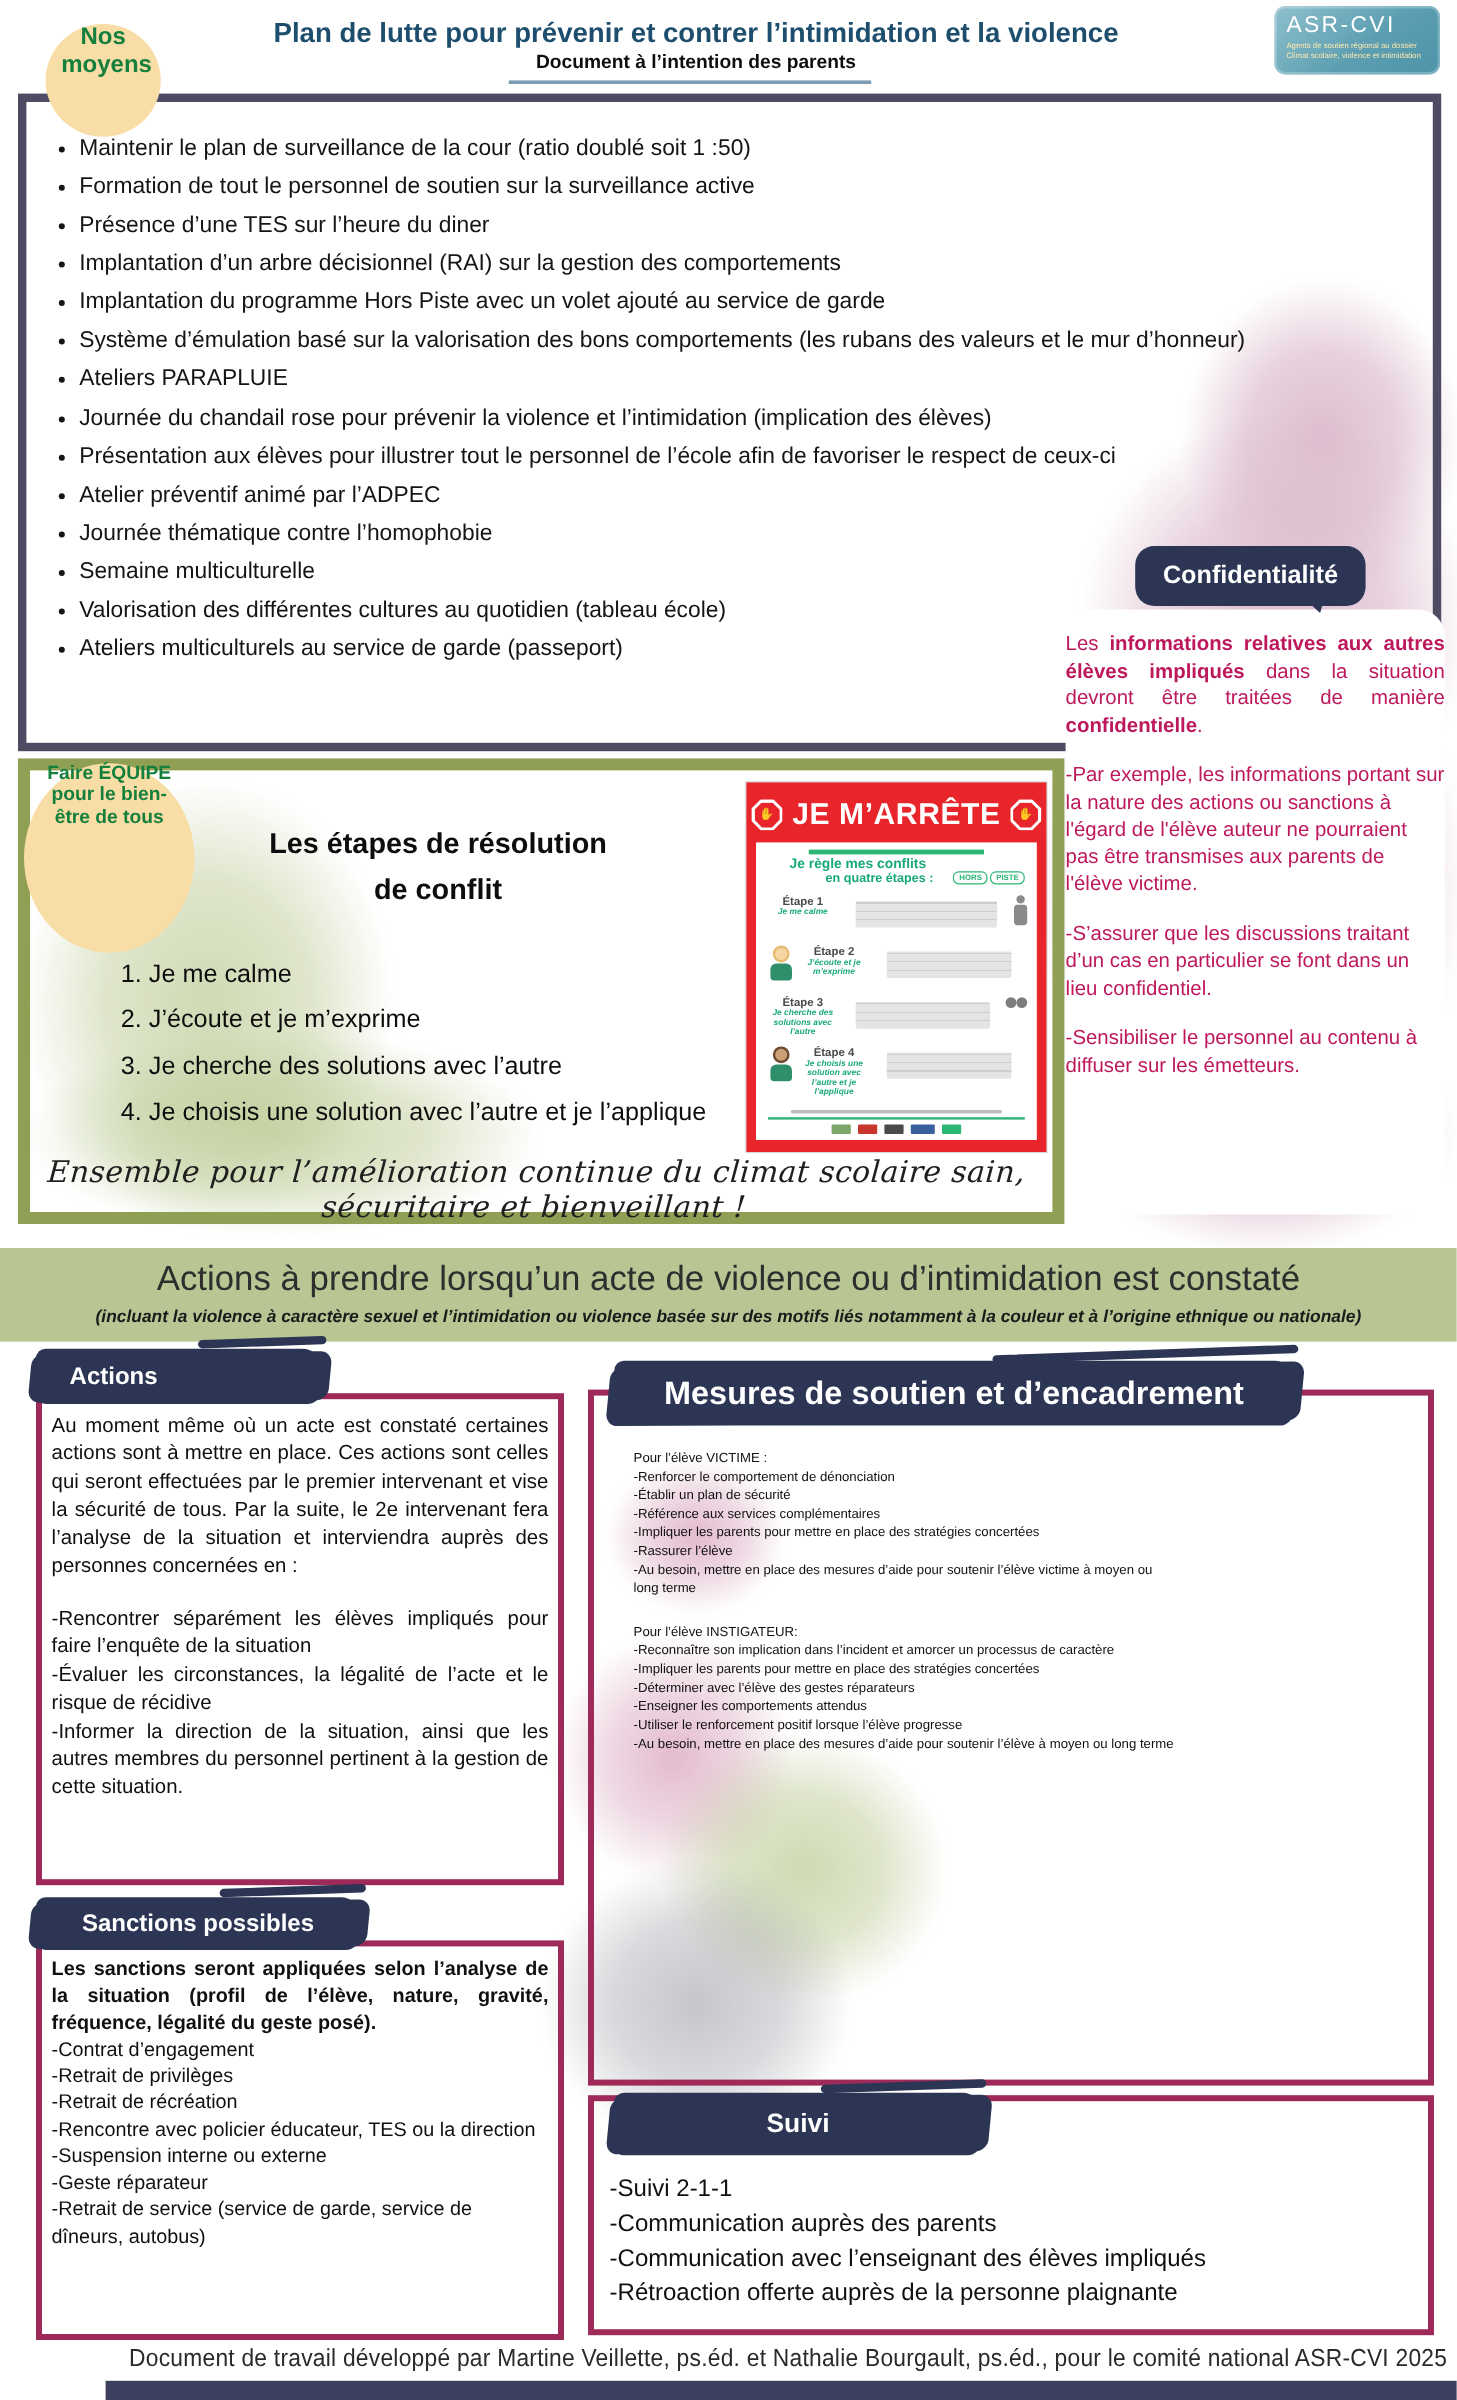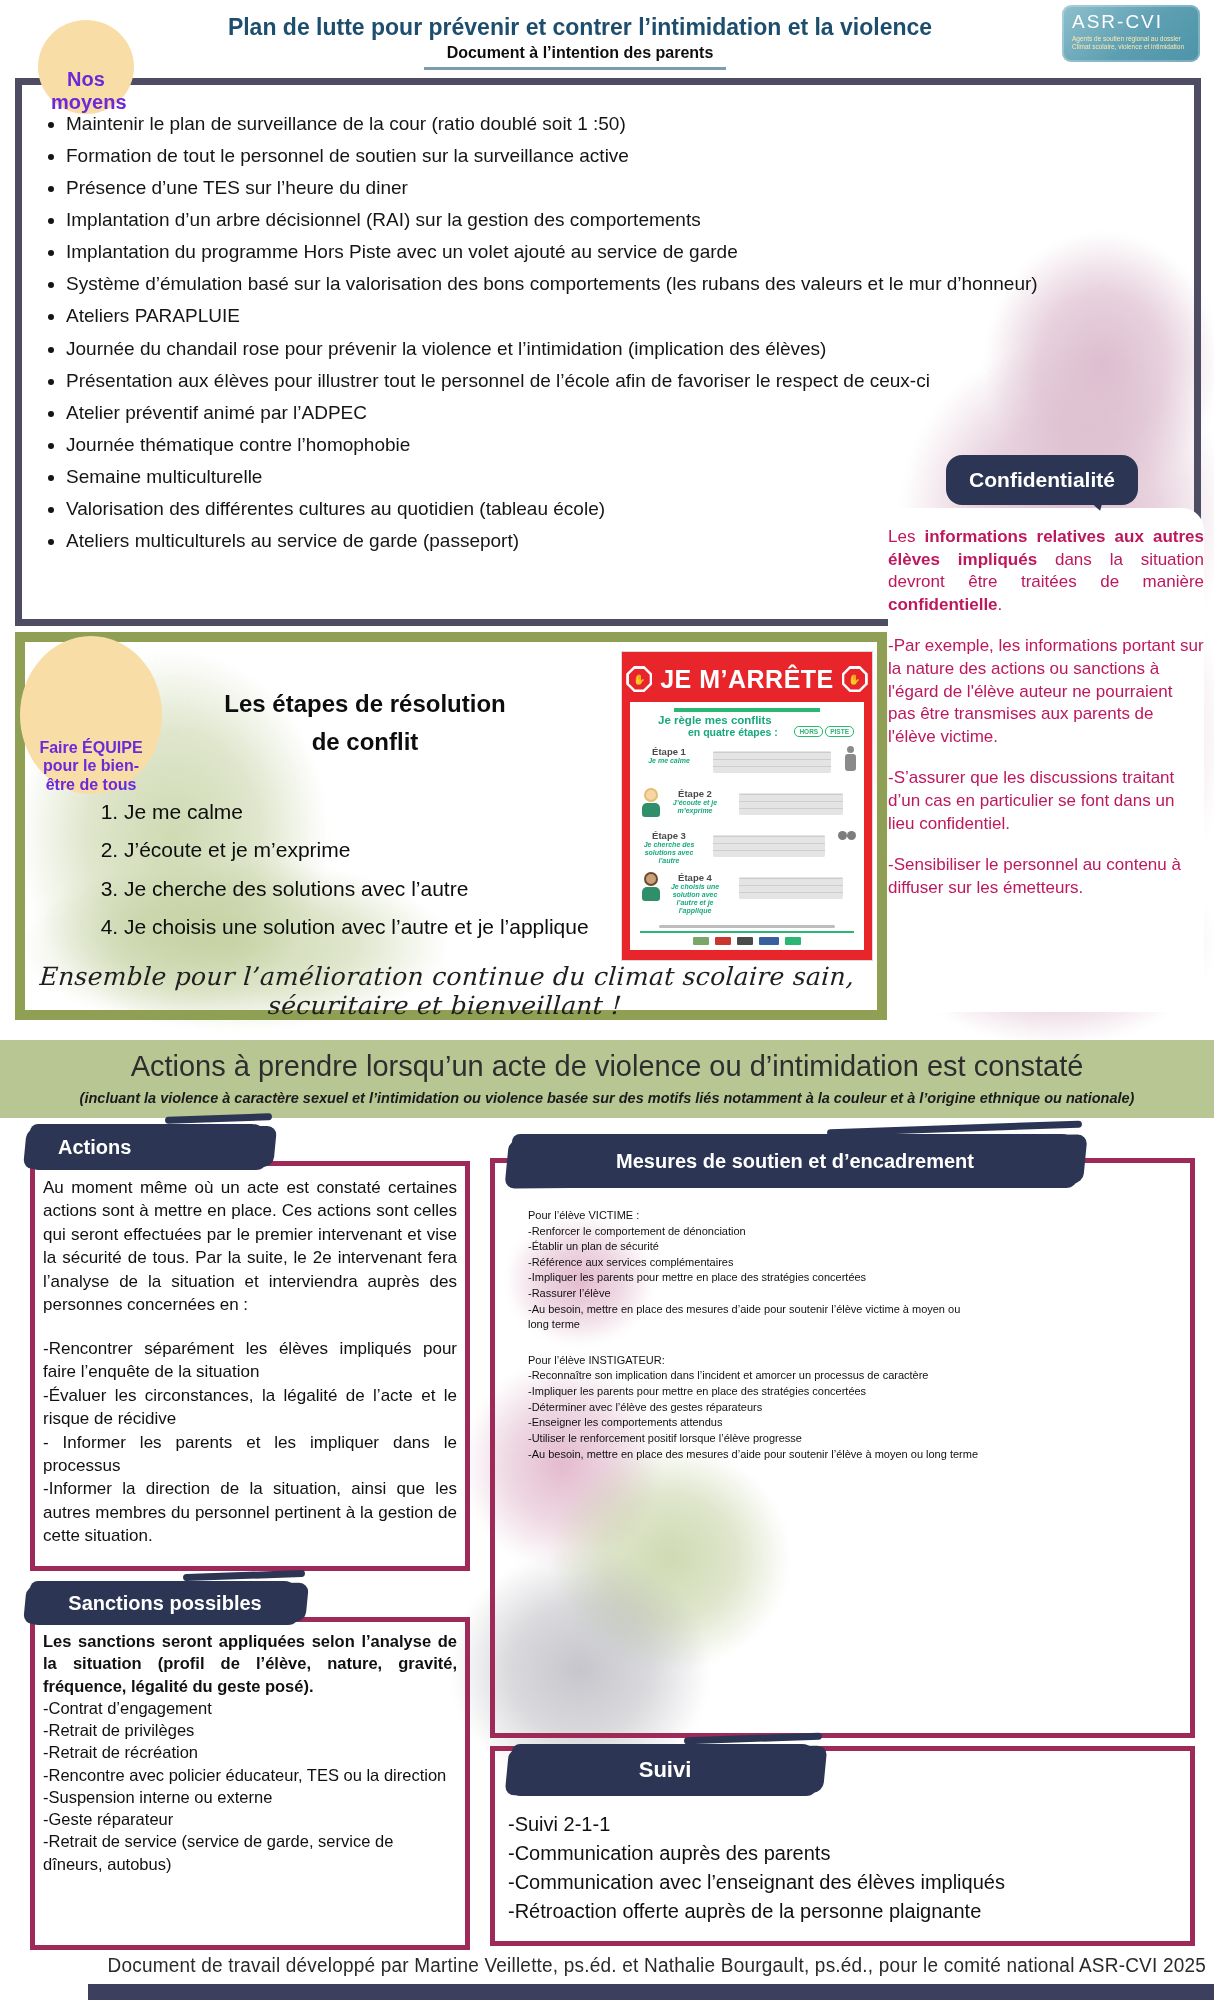--- a/index.html
+++ b/index.html
@@ -10,22 +10,22 @@
   .abs{position:absolute;}
   
   .blob{position:absolute;border-radius:50%;filter:blur(3px);z-index:1;}
   .blob.pink{background:radial-gradient(closest-side, rgba(216,178,199,.85) 0%, rgba(219,186,204,.65) 55%, rgba(222,195,210,0) 100%);}
   .blob.pink2{background:radial-gradient(closest-side, rgba(205,130,165,.55) 0%, rgba(214,160,186,.4) 55%, rgba(222,195,210,0) 100%);}
   .blob.green{background:radial-gradient(closest-side, rgba(176,193,128,.6) 0%, rgba(184,199,142,.45) 55%, rgba(184,199,142,0) 100%);}
   .blob.gray{background:radial-gradient(closest-side, rgba(140,140,152,.5) 0%, rgba(150,150,160,.35) 55%, rgba(150,150,160,0) 100%);}
   
   .circle-badge{
     background:#f9dda6;border-radius:50%;display:flex;flex-direction:column;
-    align-items:center;justify-content:flex-end;text-align:center;
-    font-weight:bold;color:#6d28d9;z-index:3;
+    align-items:center;justify-content:flex-start;text-align:center;
+    font-weight:bold;color:#15803d;z-index:3;
   }
   .hdr-title{font-weight:bold;color:#1d4e6d;text-align:center;font-size:23px;z-index:2;}
   .hdr-sub{font-weight:bold;color:#0e0e0e;text-align:center;font-size:16px;z-index:2;}
   .hdr-rule{background:#7b9cb3;height:3px;z-index:2;}
   .logo{
     background:linear-gradient(140deg,#8fc0cd 0%,#5d9fb2 55%,#4d93a8 100%);
     border-radius:9px;color:#fff;z-index:3;padding:6px 10px;box-sizing:border-box;
     box-shadow:inset 0 0 0 2px rgba(255,255,255,.25);
   }
   .logo .t{font-size:19px;letter-spacing:2px;font-weight:300;}
@@ -274,41 +274,40 @@
 
 <div class="brush" style="left:30px;top:1124px;width:238px;height:46px;font-size:20px;padding-left:28px;">
   <span>Actions</span>
 </div>
 <div class="frame magenta" style="left:30px;top:1161px;width:440px;height:410px;"></div>
 <div class="tbox" style="left:43px;top:1176px;width:414px;height:382px;font-size:17px;line-height:1.38;">
   <p class="j">Au moment même où un acte est constaté certaines actions sont à mettre en place. Ces actions sont celles qui seront effectuées par le premier intervenant et vise la sécurité de tous. Par la suite, le 2e intervenant fera l’analyse de la situation et interviendra auprès des personnes concernées en :</p>
   <div class="gap"></div>
   <p class="j">-Rencontrer séparément les élèves impliqués pour faire l’enquête de la situation</p>
   <p class="j">-Évaluer les circonstances, la légalité de l’acte et le risque de récidive</p>
-  <p class="j">- Informer les parents et les impliquer dans le processus</p>
   <p class="j">-Informer la direction de la situation, ainsi que les autres membres du personnel pertinent à la gestion de cette situation.</p>
 </div>
 
 <div class="brush center" style="left:30px;top:1581px;width:270px;height:44px;font-size:20px;">
   <span>Sanctions possibles</span>
 </div>
 <div class="frame magenta" style="left:30px;top:1617px;width:440px;height:333px;"></div>
 <div class="tbox" style="left:43px;top:1630px;width:414px;height:308px;font-size:16.5px;line-height:1.35;">
   <p class="j bold">Les sanctions seront appliquées selon l’analyse de la situation (profil de l’élève, nature, gravité, fréquence, légalité du geste posé).</p>
   <p>-Contrat d’engagement</p>
   <p>-Retrait de privilèges</p>
   <p>-Retrait de récréation</p>
   <p>-Rencontre avec policier éducateur, TES ou la direction</p>
   <p>-Suspension interne ou externe</p>
   <p>-Geste réparateur</p>
   <p>-Retrait de service (service de garde, service de dîneurs, autobus)</p>
 </div>
 
 <div class="frame magenta" style="left:490px;top:1158px;width:705px;height:580px;"></div>
-<div class="brush center" style="left:512px;top:1134px;width:566px;height:54px;font-size:20px;align-items:center;">
+<div class="brush center" style="left:512px;top:1134px;width:566px;height:54px;font-size:27px;align-items:center;">
   <span>Mesures de soutien et d’encadrement</span>
 </div>
 <div class="tbox" style="left:528px;top:1208px;width:668px;height:516px;font-size:11px;line-height:1.42;">
   <p>Pour l’élève VICTIME :</p>
   <p>-Renforcer le comportement de dénonciation</p>
   <p>-Établir un plan de sécurité</p>
   <p>-Référence aux services complémentaires</p>
   <p style="width:420px;">-Impliquer les parents pour mettre en place des stratégies concertées</p>
   <p>-Rassurer l’élève</p>
   <p style="width:440px;">-Au besoin, mettre en place des mesures d’aide pour soutenir l’élève victime à moyen ou long terme</p>

